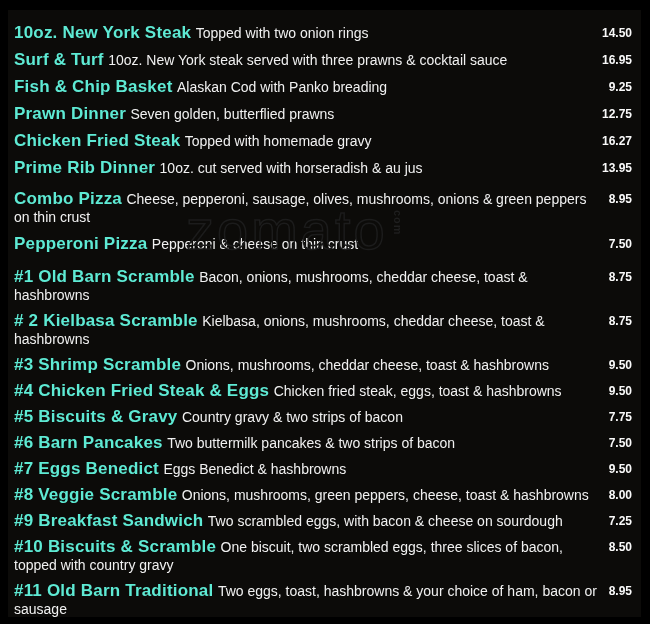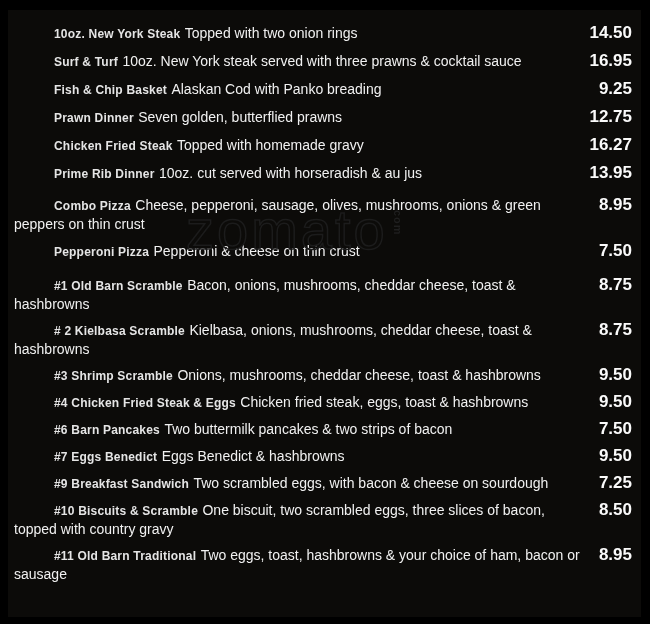--- a/index.html
+++ b/index.html
@@ -34,34 +34,33 @@
   .breakfast .row { margin-bottom: 8px; }
 
   .left {
     flex: 1 1 auto;
     line-height: 18px;
     padding-right: 10px;
   }
   .breakfast .left { line-height: 17px; }
 
   .nm {
-    font-size: 12px;
+    font-size: 17px;
     font-weight: 700;
     letter-spacing: 0.2px;
-    color: #e5e5e5;
-    margin-left: 40px;
+    color: #5eead4;
   }
   .ds {
     font-size: 14px;
     font-weight: 400;
     color: #f1f1f1;
   }
   .pr {
     flex: 0 0 auto;
-    font-size: 17px;
+    font-size: 12px;
     font-weight: 700;
     color: #fafafa;
     text-align: center;
     line-height: 18px;
   }
 
   .watermark {
     position: absolute;
     left: 178px;
     top: 192px;
@@ -153,31 +152,39 @@
   <div class="row">
     <div class="left"><span class="nm">#3 Shrimp Scramble</span> <span class="ds">Onions, mushrooms, cheddar cheese, toast &amp; hashbrowns</span></div>
     <div class="pr">9.50</div>
   </div>
 
   <div class="row">
     <div class="left"><span class="nm">#4 Chicken Fried Steak &amp; Eggs</span> <span class="ds">Chicken fried steak, eggs, toast &amp; hashbrowns</span></div>
     <div class="pr">9.50</div>
   </div>
 
+  <div class="row">
+    <div class="left"><span class="nm">#5 Biscuits &amp; Gravy</span> <span class="ds">Country gravy &amp; two strips of bacon</span></div>
+    <div class="pr">7.75</div>
+  </div>
 
   <div class="row">
     <div class="left"><span class="nm">#6 Barn Pancakes</span> <span class="ds">Two buttermilk pancakes &amp; two strips of bacon</span></div>
     <div class="pr">7.50</div>
   </div>
 
   <div class="row">
     <div class="left"><span class="nm">#7 Eggs Benedict</span> <span class="ds">Eggs Benedict &amp; hashbrowns</span></div>
     <div class="pr">9.50</div>
   </div>
 
+  <div class="row">
+    <div class="left"><span class="nm">#8 Veggie Scramble</span> <span class="ds">Onions, mushrooms, green peppers, cheese, toast &amp; hashbrowns</span></div>
+    <div class="pr">8.00</div>
+  </div>
 
   <div class="row">
     <div class="left"><span class="nm">#9 Breakfast Sandwich</span> <span class="ds">Two scrambled eggs, with bacon &amp; cheese on sourdough</span></div>
     <div class="pr">7.25</div>
   </div>
 
   <div class="row">
     <div class="left"><span class="nm">#10 Biscuits &amp; Scramble</span> <span class="ds">One biscuit, two scrambled eggs, three slices of bacon, topped with country gravy</span></div>
     <div class="pr">8.50</div>
   </div>

